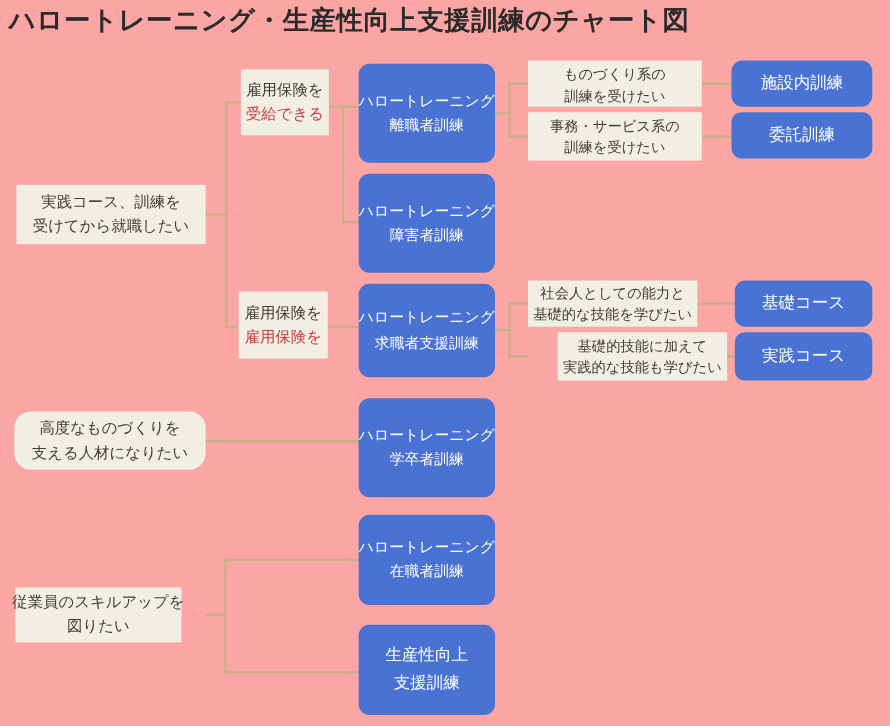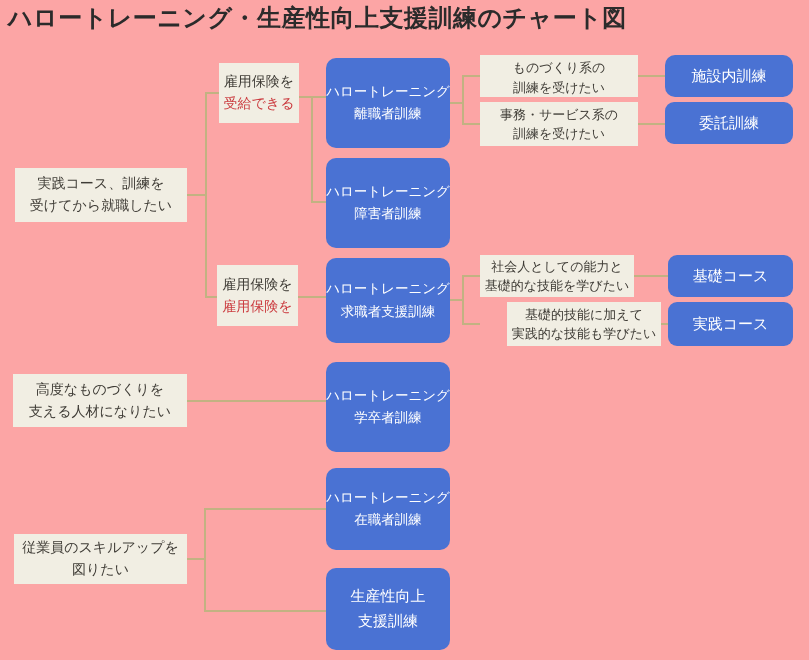--- a/index.html
+++ b/index.html
@@ -47,25 +47,25 @@
   <div class="line h" style="left:187px;top:400px;width:139px;"></div>
   <div class="line h" style="left:187px;top:558px;width:18px;"></div>
   <div class="line v" style="left:204px;top:508px;height:104px;"></div>
   <div class="line h" style="left:204px;top:508px;width:122px;"></div>
   <div class="line h" style="left:204px;top:610px;width:122px;"></div>
 
   <div class="node beige" style="left:15px;top:168px;width:172px;height:54px;">
     <span>実践コース、訓練を</span>
     <span>受けてから就職したい</span>
   </div>
-  <div class="node beige" style="left:13px;top:374px;width:174px;height:53px;">
+  <div class="node beige" style="left:13px;top:374px;width:174px;height:53px;border-radius:15px;">
     <span>高度なものづくりを</span>
     <span>支える人材になりたい</span>
   </div>
-  <div class="node beige" style="left:14px;top:534px;width:173px;height:50px;">
+  <div class="node beige" style="left:14px;top:534px;width:151px;height:50px;">
     <span>従業員のスキルアップを</span>
     <span>図りたい</span>
   </div>
 
   <div class="node beige" style="left:219px;top:63px;width:80px;height:60px;">
     <span>雇用保険を</span>
     <span class="red">受給できる</span>
   </div>
   <div class="node beige" style="left:217px;top:265px;width:81px;height:61px;">
     <span>雇用保険を</span>

